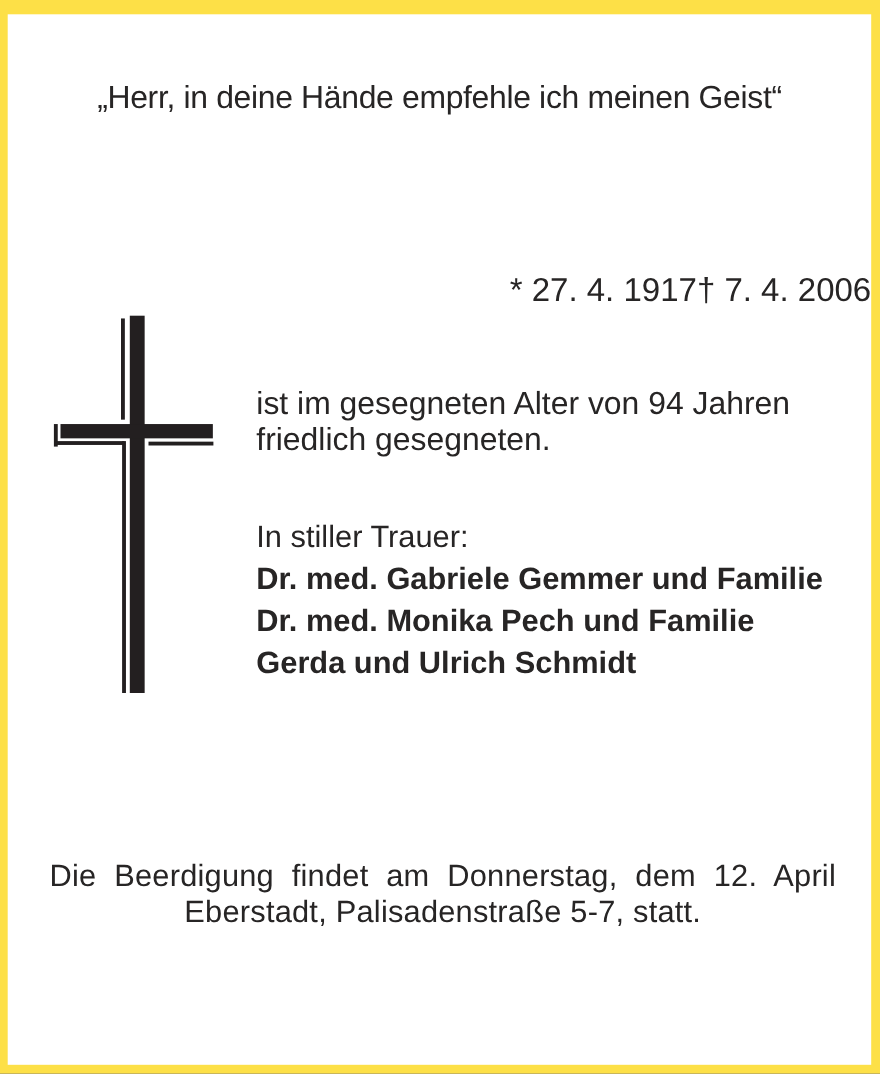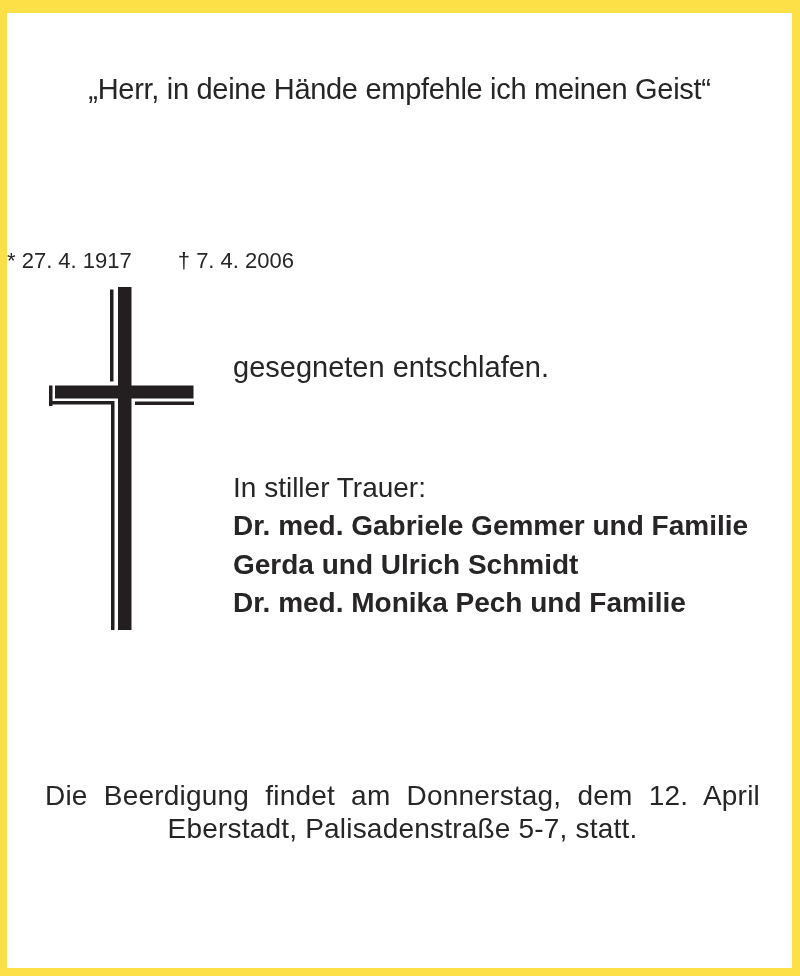--- a/index.html
+++ b/index.html
@@ -31,22 +31,22 @@
   .deceased-name {
     position: absolute; top: 134px; left: 0; width: 100%;
     text-align: center;
     font-family: "Liberation Serif", serif;
     font-weight: bold;
     font-size: 78px; line-height: 1;
     letter-spacing: -1px;
   }
   .dates-row {
     position: absolute; top: 237px; left: 0; width: 100%;
-    display: flex; justify-content: flex-start; gap: 46px;
-    font-size: 22px; line-height: 1;
+    display: flex; justify-content: flex-end; 
+    font-size: 30px; line-height: 1;
   }
   .cross-wrap {
     position: absolute; left: 39px; top: 272px;
     width: 150px; height: 350px;
   }
   .obituary-block {
     position: absolute; left: 226px; top: 338px;
     font-size: 29px; line-height: 33px;
   }
   .mourning-block {
@@ -89,28 +89,29 @@
           <rect x="64" y="4.5" width="3.5" height="92"></rect>
           <rect x="65" y="116" width="3.5" height="229"></rect>
           <rect x="3" y="100.5" width="3.5" height="20.5"></rect>
           <rect x="3.5" y="116" width="63.5" height="3.5"></rect>
           <rect x="89" y="116.5" width="59" height="3.5"></rect>
         </g>
       </svg>
     </div>
 
     <div class="obituary-block ink">
-      <div>gesegneten entschlafen.</div>
+      <div>ist im gesegneten Alter von 94 Jahren</div>
+      <div>friedlich gesegneten.</div>
     </div>
 
     <div class="mourning-block ink">
       <div>In stiller Trauer:</div>
       <div class="mourner">Dr. med. Gabriele Gemmer und Familie</div>
+      <div class="mourner">Dr. med. Monika Pech und Familie</div>
       <div class="mourner">Gerda und Ulrich Schmidt</div>
-      <div class="mourner">Dr. med. Monika Pech und Familie</div>
     </div>
 
     <div class="funeral-block ink">
       <div class="funeral-line justified">Die Beerdigung findet am Donnerstag, dem 12. April</div>
       <div class="funeral-line last">Eberstadt, Palisadenstraße 5-7, statt.</div>
     </div>
 
   </div>
 </div>
 

